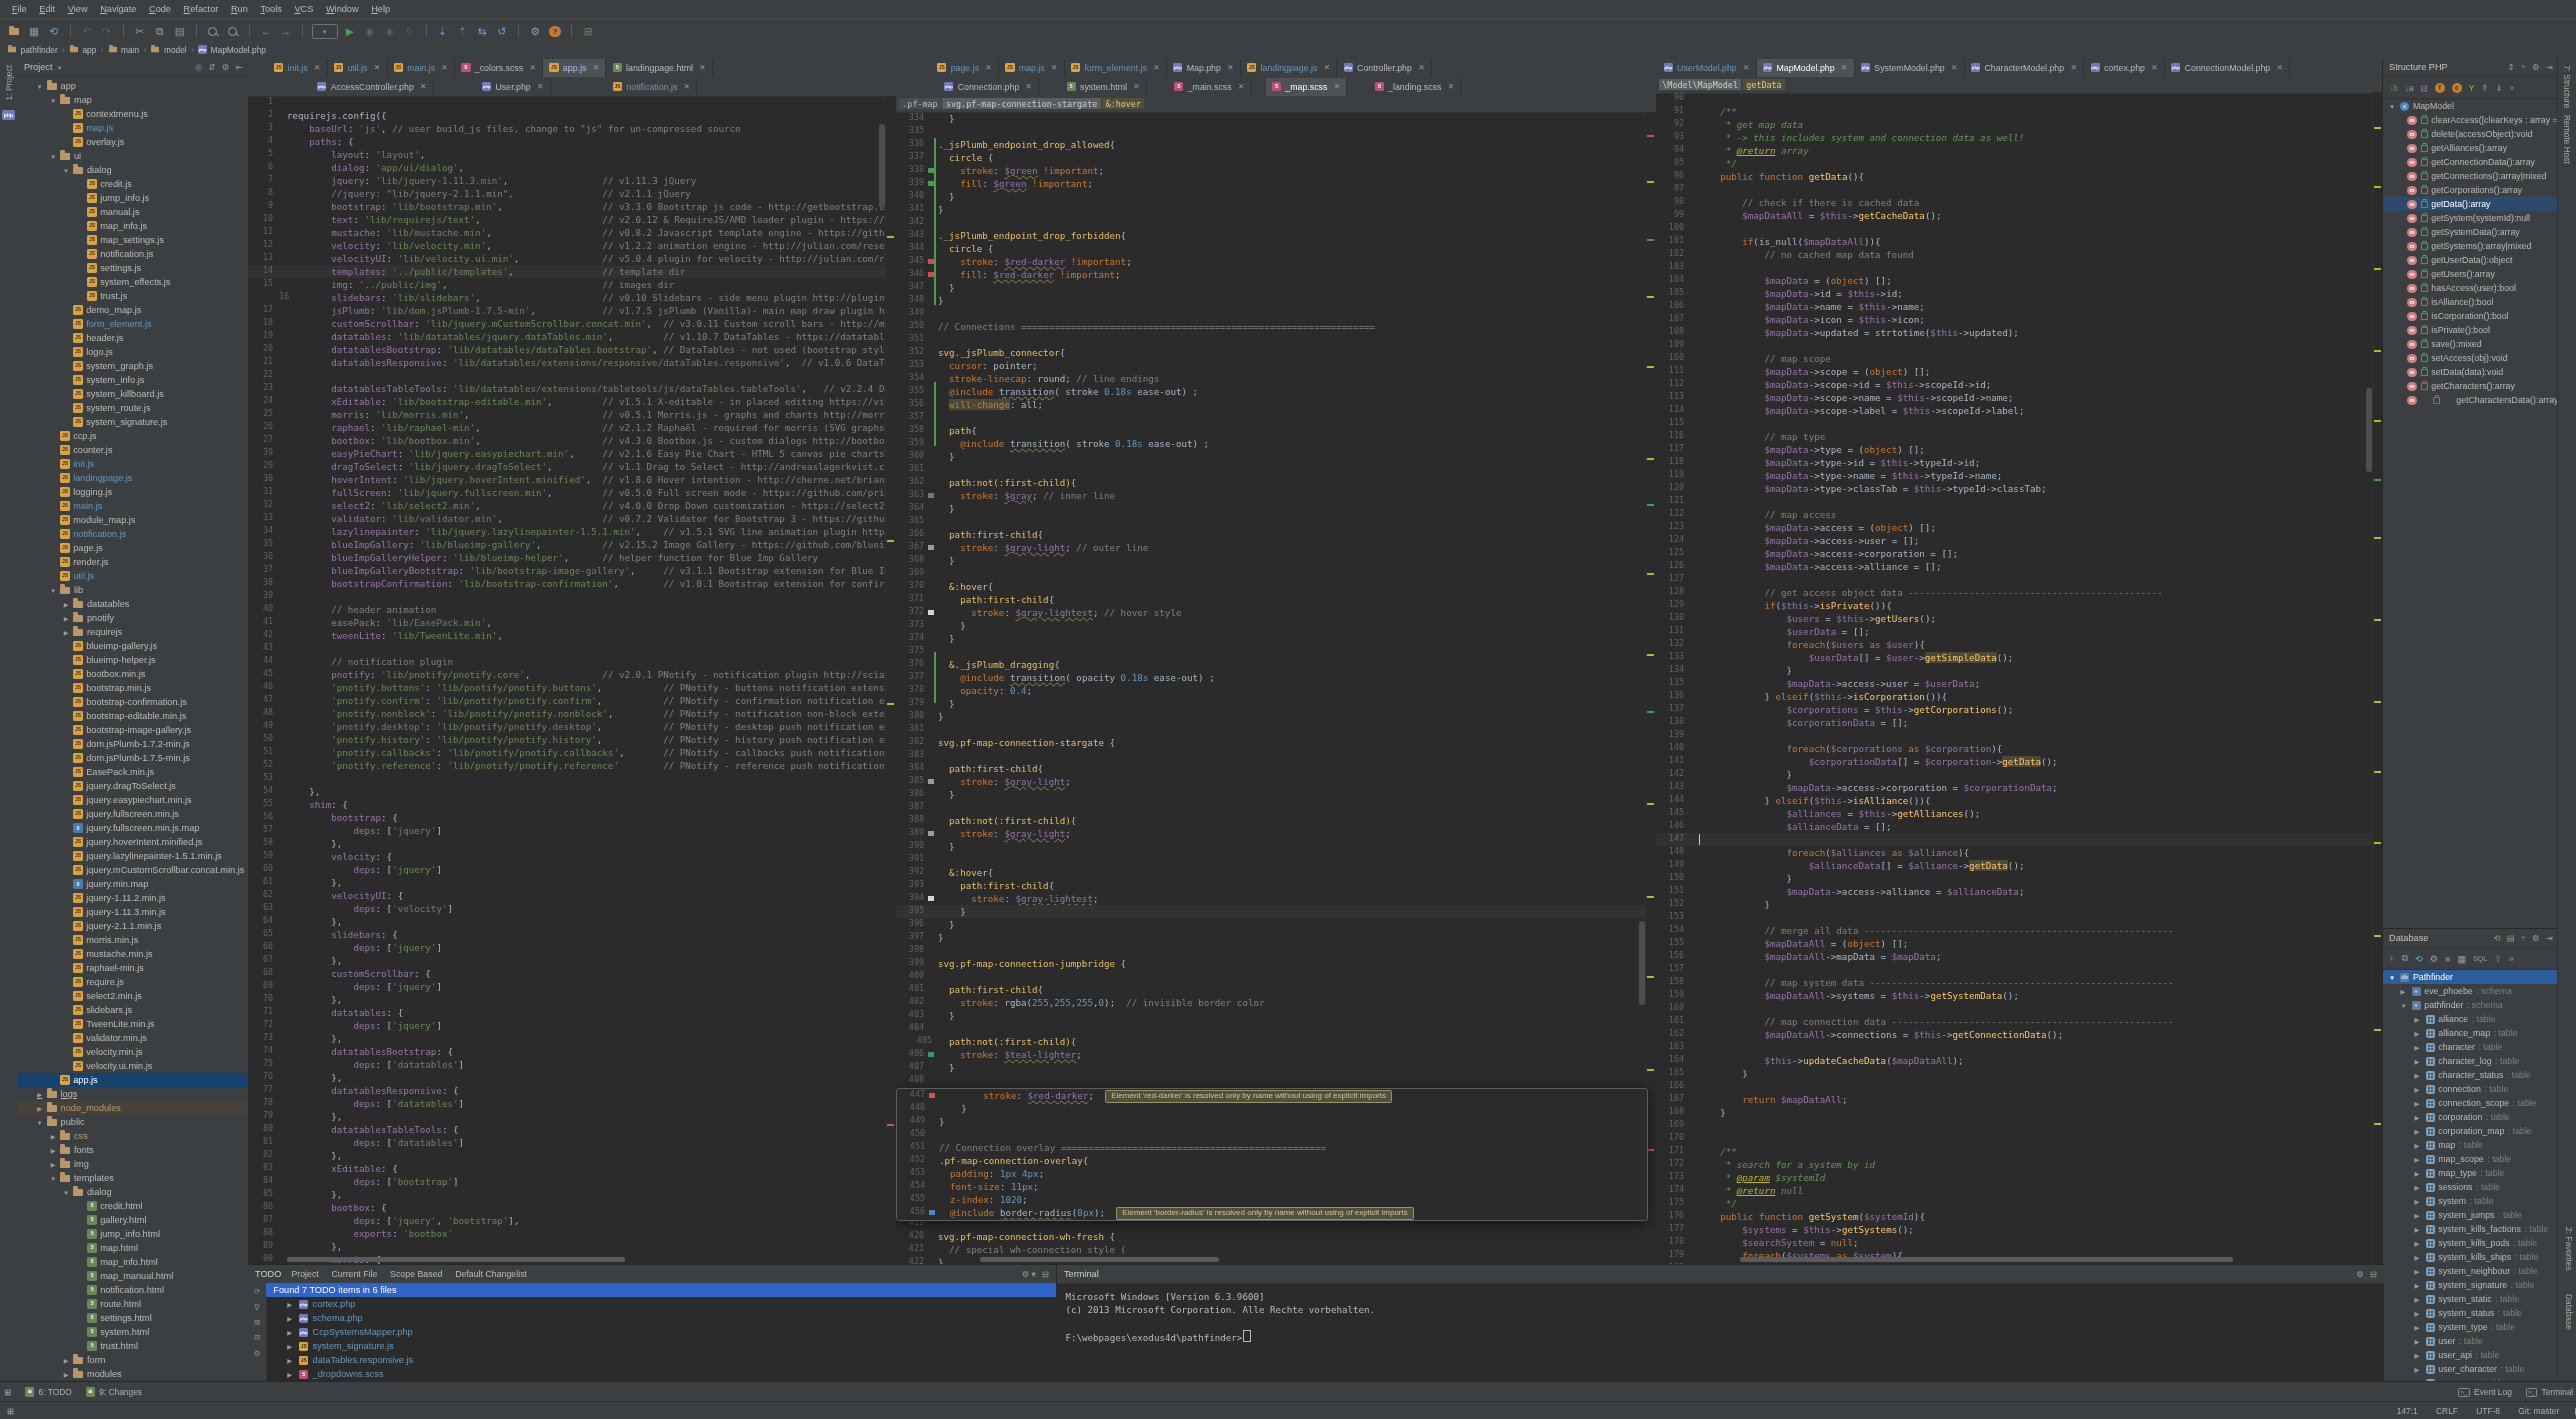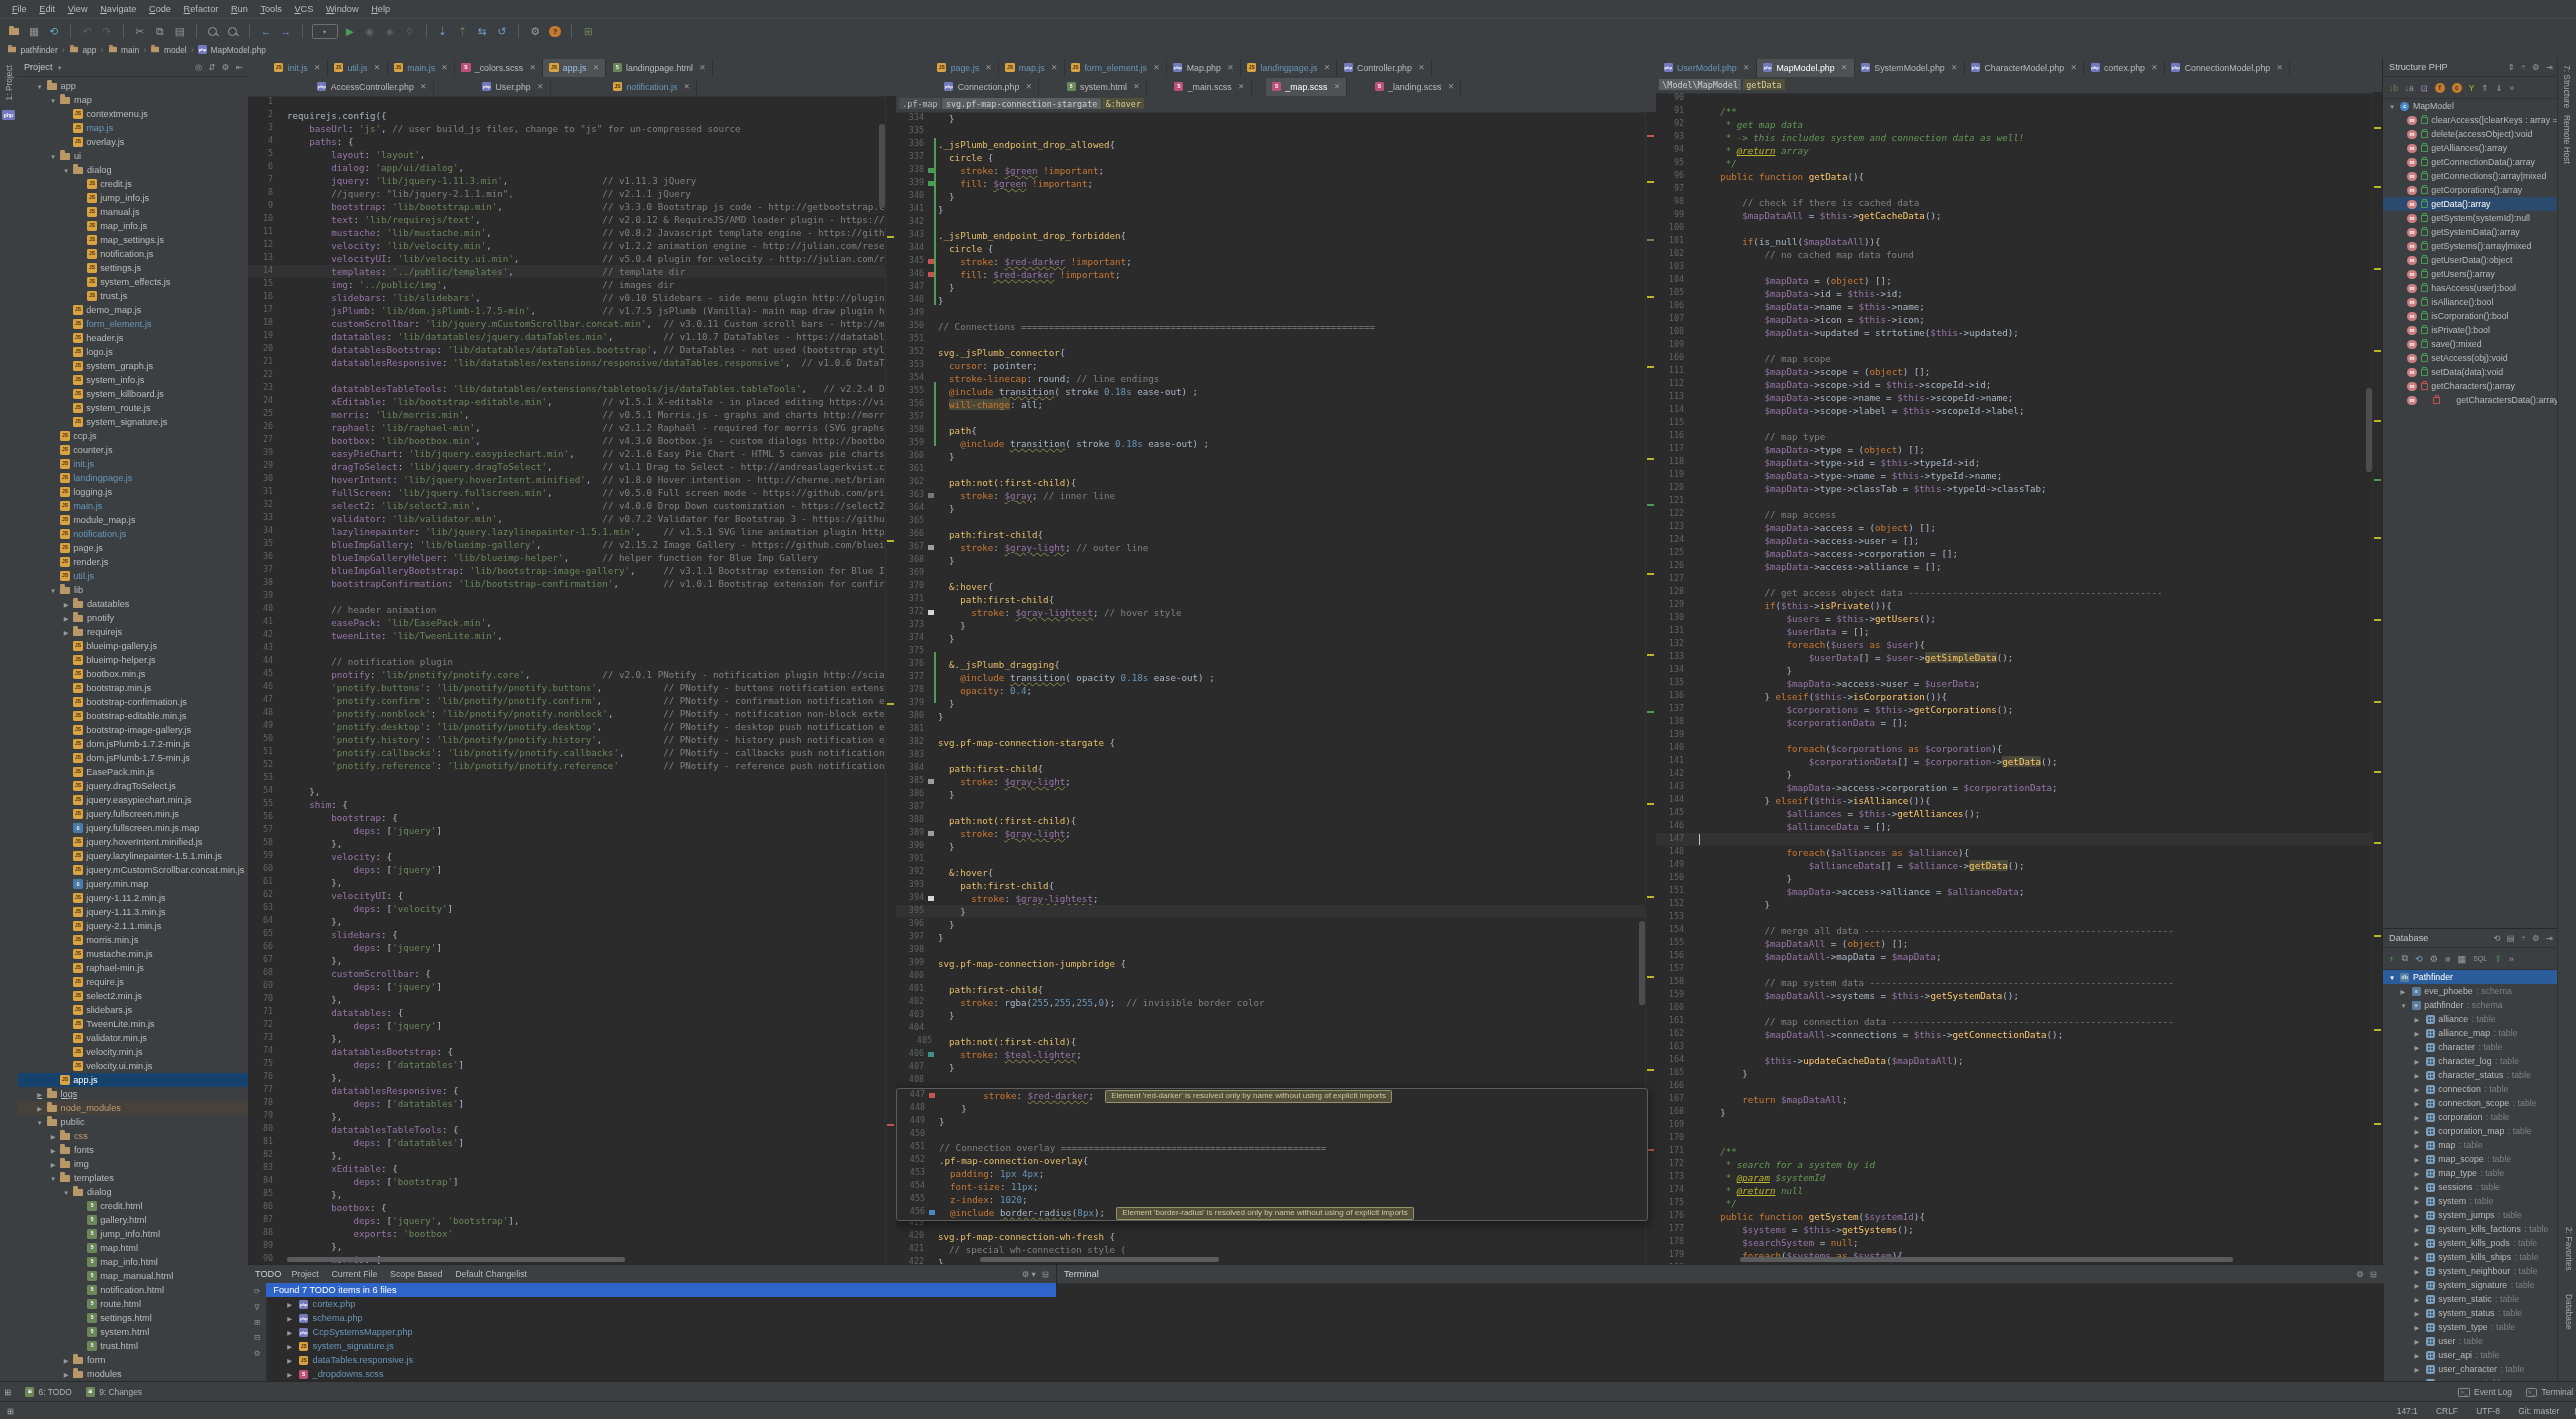--- a/index.html
+++ b/index.html
@@ -750,21 +750,21 @@
           <div class="cl"><span class="num" style="left: 0px; width: 25px;">6</span><span class="t" style="margin-left: 39px;">        <span class="pk">dialog</span>: <span class="s">'app/ui/dialog'</span>,</span></div>
           <div class="cl"><span class="num" style="left: 0px; width: 25px;">7</span><span class="t" style="margin-left: 39px;">        <span class="pk">jquery</span>: <span class="s">'lib/jquery-1.11.3.min'</span>,                 <span class="c">// v1.11.3 jQuery</span></span></div>
           <div class="cl"><span class="num" style="left: 0px; width: 25px;">8</span><span class="t" style="margin-left: 39px;">        <span class="c">//jquery: "lib/jquery-2.1.1.min",                // v2.1.1 jQuery</span></span></div>
           <div class="cl"><span class="num" style="left: 0px; width: 25px;">9</span><span class="t" style="margin-left: 39px;">        <span class="pk">bootstrap</span>: <span class="s">'lib/bootstrap.min'</span>,                  <span class="c">// v3.3.0 Bootstrap js code - http://getbootstrap.com</span></span></div>
           <div class="cl"><span class="num" style="left: 0px; width: 25px;">10</span><span class="t" style="margin-left: 39px;">        <span class="pk">text</span>: <span class="s">'lib/requirejs/text'</span>,                      <span class="c">// v2.0.12 &amp; RequireJS/AMD loader plugin - https://git</span></span></div>
           <div class="cl"><span class="num" style="left: 0px; width: 25px;">11</span><span class="t" style="margin-left: 39px;">        <span class="pk">mustache</span>: <span class="s">'lib/mustache.min'</span>,                    <span class="c">// v0.8.2 Javascript template engine - https://github.</span></span></div>
           <div class="cl"><span class="num" style="left: 0px; width: 25px;">12</span><span class="t" style="margin-left: 39px;">        <span class="pk">velocity</span>: <span class="s">'lib/velocity.min'</span>,                    <span class="c">// v1.2.2 animation engine - http://julian.com/researc</span></span></div>
           <div class="cl"><span class="num" style="left: 0px; width: 25px;">13</span><span class="t" style="margin-left: 39px;">        <span class="pk">velocityUI</span>: <span class="s">'lib/velocity.ui.min'</span>,               <span class="c">// v5.0.4 plugin for velocity - http://julian.com/rese</span></span></div>
           <div class="cl cur"><span class="num" style="left: 0px; width: 25px;">14</span><span class="t" style="margin-left: 39px;">        <span class="pk">templates</span>: <span class="s">'../public/templates'</span>,                <span class="c">// template dir</span></span></div>
           <div class="cl"><span class="num" style="left: 0px; width: 25px;">15</span><span class="t" style="margin-left: 39px;">        <span class="pk">img</span>: <span class="s">'../public/img'</span>,                            <span class="c">// images dir</span></span></div>
-          <div class="cl"><span class="num" style="left: 0px; width: 25px;">16</span><span class="t" style="margin-left: 39px;">        <span class="pk">slidebars</span>: <span class="s">'lib/slidebars'</span>,                      <span class="c">// v0.10 Slidebars - side menu plugin http://plugins.a</span></span></div>
+          <div class="cl"><span class="num" style="left: 0px; width: 25px; padding-left: 16px;">16</span><span class="t" style="margin-left: 39px;">        <span class="pk">slidebars</span>: <span class="s">'lib/slidebars'</span>,                      <span class="c">// v0.10 Slidebars - side menu plugin http://plugins.a</span></span></div>
           <div class="cl"><span class="num" style="left: 0px; width: 25px;">17</span><span class="t" style="margin-left: 39px;">        <span class="pk">jsPlumb</span>: <span class="s">'lib/dom.jsPlumb-1.7.5-min'</span>,            <span class="c">// v1.7.5 jsPlumb (Vanilla)- main map draw plugin http</span></span></div>
           <div class="cl"><span class="num" style="left: 0px; width: 25px;">18</span><span class="t" style="margin-left: 39px;">        <span class="pk">customScrollbar</span>: <span class="s">'lib/jquery.mCustomScrollbar.concat.min'</span>,  <span class="c">// v3.0.11 Custom scroll bars - http://mano</span></span></div>
           <div class="cl"><span class="num" style="left: 0px; width: 25px;">19</span><span class="t" style="margin-left: 39px;">        <span class="pk">datatables</span>: <span class="s">'lib/datatables/jquery.dataTables.min'</span>,         <span class="c">// v1.10.7 DataTables - https://datatables.</span></span></div>
           <div class="cl"><span class="num" style="left: 0px; width: 25px;">20</span><span class="t" style="margin-left: 39px;">        <span class="pk">datatablesBootstrap</span>: <span class="s">'lib/datatables/dataTables.bootstrap'</span>, <span class="c">// DataTables - not used (bootstrap style n</span></span></div>
           <div class="cl"><span class="num" style="left: 0px; width: 25px;">21</span><span class="t" style="margin-left: 39px;">        <span class="pk">datatablesResponsive</span>: <span class="s">'lib/datatables/extensions/responsive/dataTables.responsive'</span>,  <span class="c">// v1.0.6 DataTabl</span></span></div>
           <div class="cl"><span class="num" style="left: 0px; width: 25px;">22</span><span class="t" style="margin-left: 39px;"></span></div>
           <div class="cl"><span class="num" style="left: 0px; width: 25px;">23</span><span class="t" style="margin-left: 39px;">        <span class="pk">datatablesTableTools</span>: <span class="s">'lib/datatables/extensions/tabletools/js/dataTables.tableTools'</span>,   <span class="c">// v2.2.4 Data</span></span></div>
           <div class="cl"><span class="num" style="left: 0px; width: 25px;">24</span><span class="t" style="margin-left: 39px;">        <span class="pk">xEditable</span>: <span class="s">'lib/bootstrap-editable.min'</span>,         <span class="c">// v1.5.1 X-editable - in placed editing https://vital</span></span></div>
           <div class="cl"><span class="num" style="left: 0px; width: 25px;">25</span><span class="t" style="margin-left: 39px;">        <span class="pk">morris</span>: <span class="s">'lib/morris.min'</span>,                        <span class="c">// v0.5.1 Morris.js - graphs and charts http://morrisj</span></span></div>
           <div class="cl"><span class="num" style="left: 0px; width: 25px;">26</span><span class="t" style="margin-left: 39px;">        <span class="pk">raphael</span>: <span class="s">'lib/raphael-min'</span>,                      <span class="c">// v2.1.2 Raphaël - required for morris (SVG graphs) h</span></span></div>
@@ -1581,20 +1581,24 @@
       </div>
   </div>
   <div id="terminal" class="abs">
     <div class="twhdr">
       <span style="color:#d0d0d0;">Terminal</span>
       <span class="phicons">
           <span>⚙</span>
           <span>⊟</span>
         </span>
     </div>
+    <div class="term" id="termbody">Microsoft Windows [Version 6.3.9600]
+(c) 2013 Microsoft Corporation. Alle Rechte vorbehalten.
+
+F:\webpages\exodus4d\pathfinder&gt;<span class="tcaret"></span></div>
   </div>
   <div id="rstrip" class="abs">
       <span class="vlabel">7: Structure</span>
       <span class="vlabel">Remote Host</span>
       <span class="vlabel abs" style="top: 1162px; left: 2.1px;">2: Favorites</span>
       <span class="vlabel abs" style="top: 1229px; left: 2.1px;">Database</span>
     </div>
   <div id="bottombar" class="abs">
       <span style="margin-right: 7px;">⊞</span>
       <span class="bbtn">

